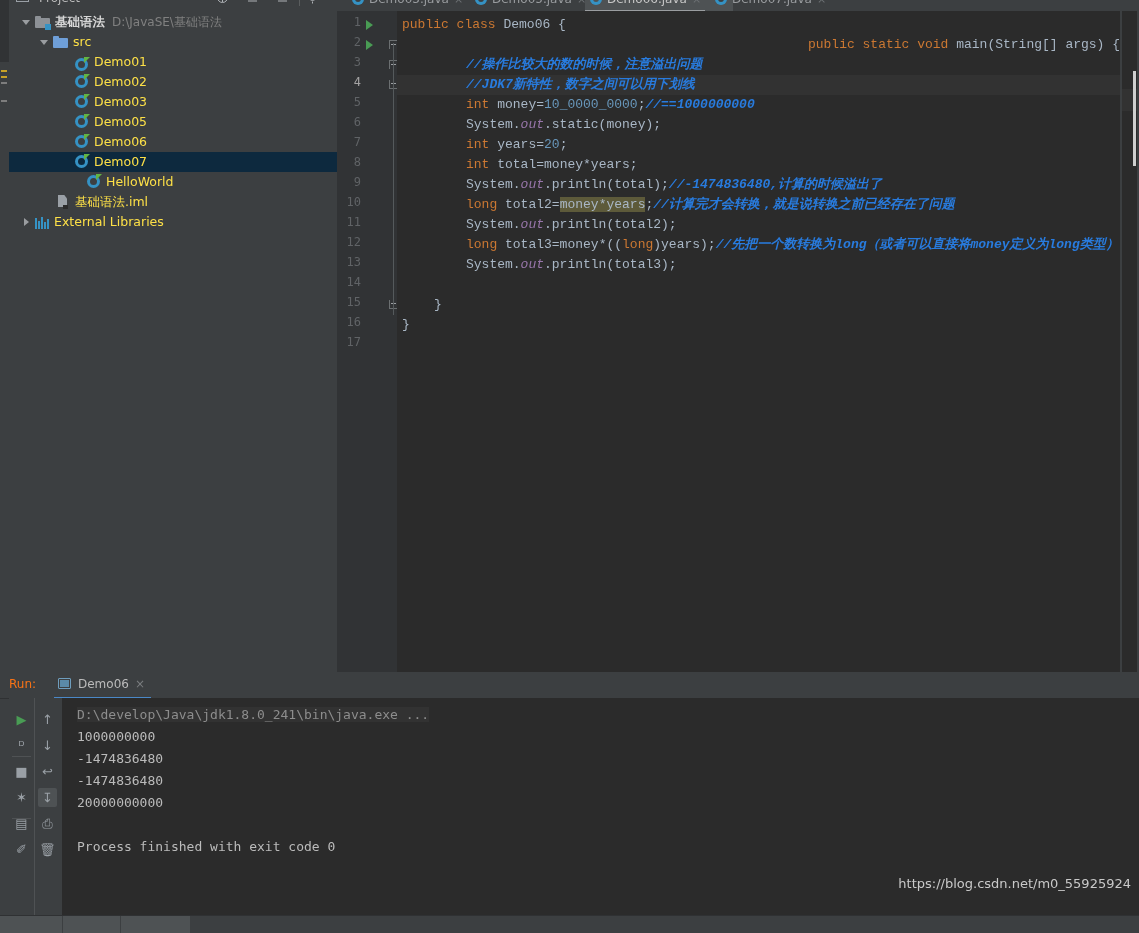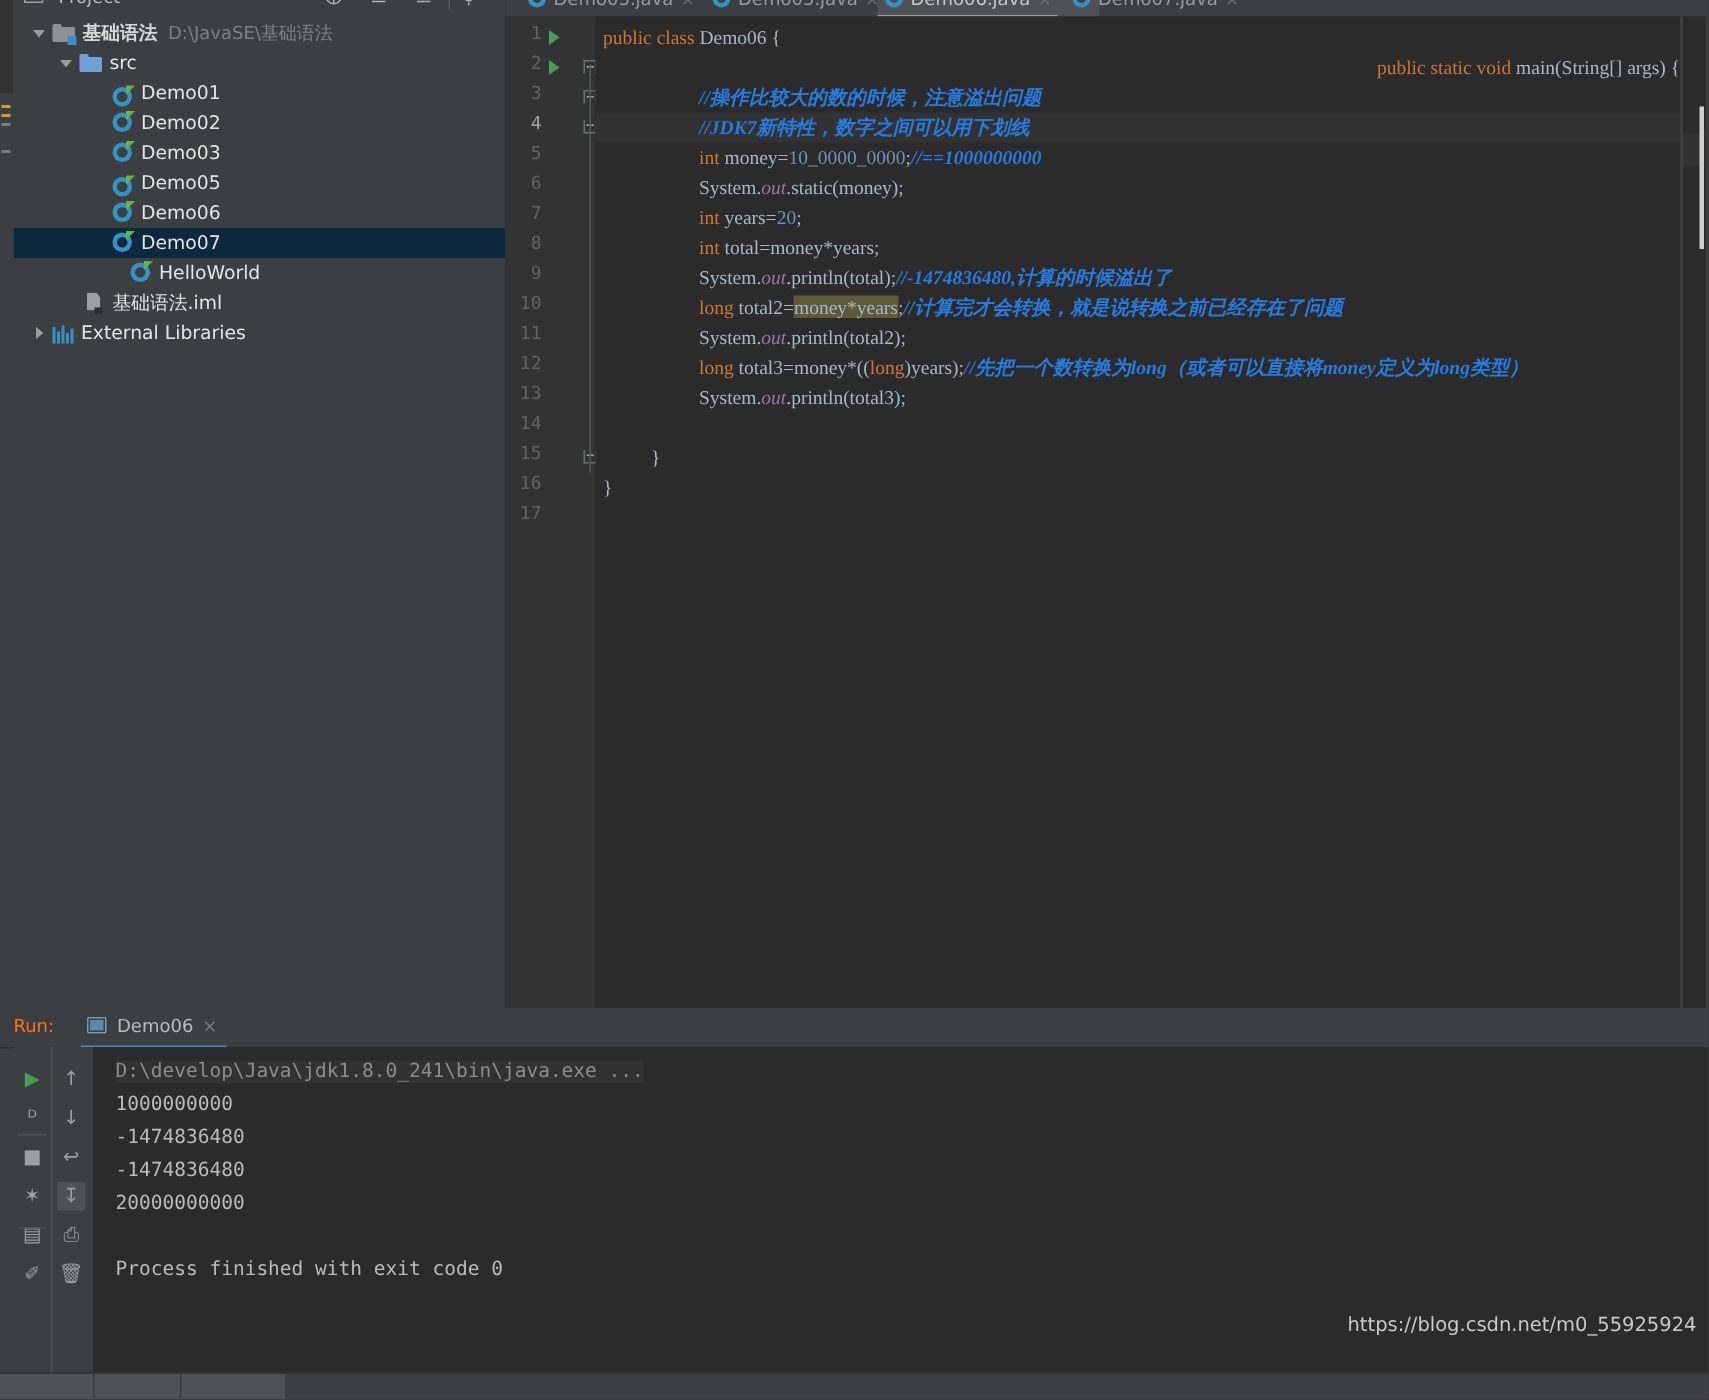--- a/index.html
+++ b/index.html
@@ -132,21 +132,21 @@
   
   .ic-scratch { width: 14px; height: 14px; }
   .ic-scratch .pg {
     position: absolute; left: 0; top: 0; width: 9px; height: 11px; background: #9aa0a6;
     clip-path: polygon(0 0, 70% 0, 100% 28%, 100% 100%, 0 100%);
   }
   .ic-scratch .clk {
     position: absolute; right: 0; bottom: 0; width: 8px; height: 8px; border-radius: 50%;
     background: #d9a33a; border: 1px solid #3c3f41;
   }
-  .node-label { color: #e5e5e5; }
+  .node-label { color: #fde047; }
   .node-label.bold { font-weight: bold; color: #d6d6d6; }
   .node-sub { color: #808080; margin-left: 7px; font-size: 12px; }
 
   
   .editor-wrap {
     position: absolute; left: 337px; top: 0; width: 802px; height: 672px;
     background: #2b2b2b;
   }
   .tabbar {
     position: absolute; left: 0; top: 0; width: 802px; height: 11px;
@@ -199,21 +199,21 @@
   .foldmark.open { border-bottom: none; }
   .foldmark.close { border-top: none; }
   .foldline {
     position: absolute; left: 56px; width: 1px; background: #555a5c;
   }
 
   
   .code {
     position: absolute; left: 60px; top: 11px; width: 723px; height: 661px;
     background: #2b2b2b;
-    font-family: Liberation Serif, serif;
+    font-family: Liberation Mono, monospace;
     font-size: 13px;
     overflow: hidden;
   }
   .cline {
     position: absolute; left: 0; width: 723px; height: 20px; line-height: 20px;
     white-space: pre;
   }
   .cline.cur { background: #323232; }
   .cline .txt { display: inline-block; padding-left: 5px; }
   .kw { color: #cc7832; font-weight: normal; }
@@ -411,21 +411,21 @@
         </div>
         <div class="tree-row" style="padding-left: 66px;">
           <span style="width: 0px; flex: 0 0 0px;"></span>
           <span class="ic ic-class">
             <span class="circ"></span>
             <span class="inner"></span>
             <span class="arr"></span>
           </span>
           <span class="node-label">Demo03</span>
         </div>
-        <div class="tree-row" style="padding-left: 66px; align-items: flex-end;">
+        <div class="tree-row" style="padding-left: 66px;">
           <span style="width: 0px; flex: 0 0 0px;"></span>
           <span class="ic ic-class">
             <span class="circ"></span>
             <span class="inner"></span>
             <span class="arr"></span>
           </span>
           <span class="node-label">Demo05</span>
         </div>
         <div class="tree-row" style="padding-left: 66px;">
           <span style="width: 0px; flex: 0 0 0px;"></span>

